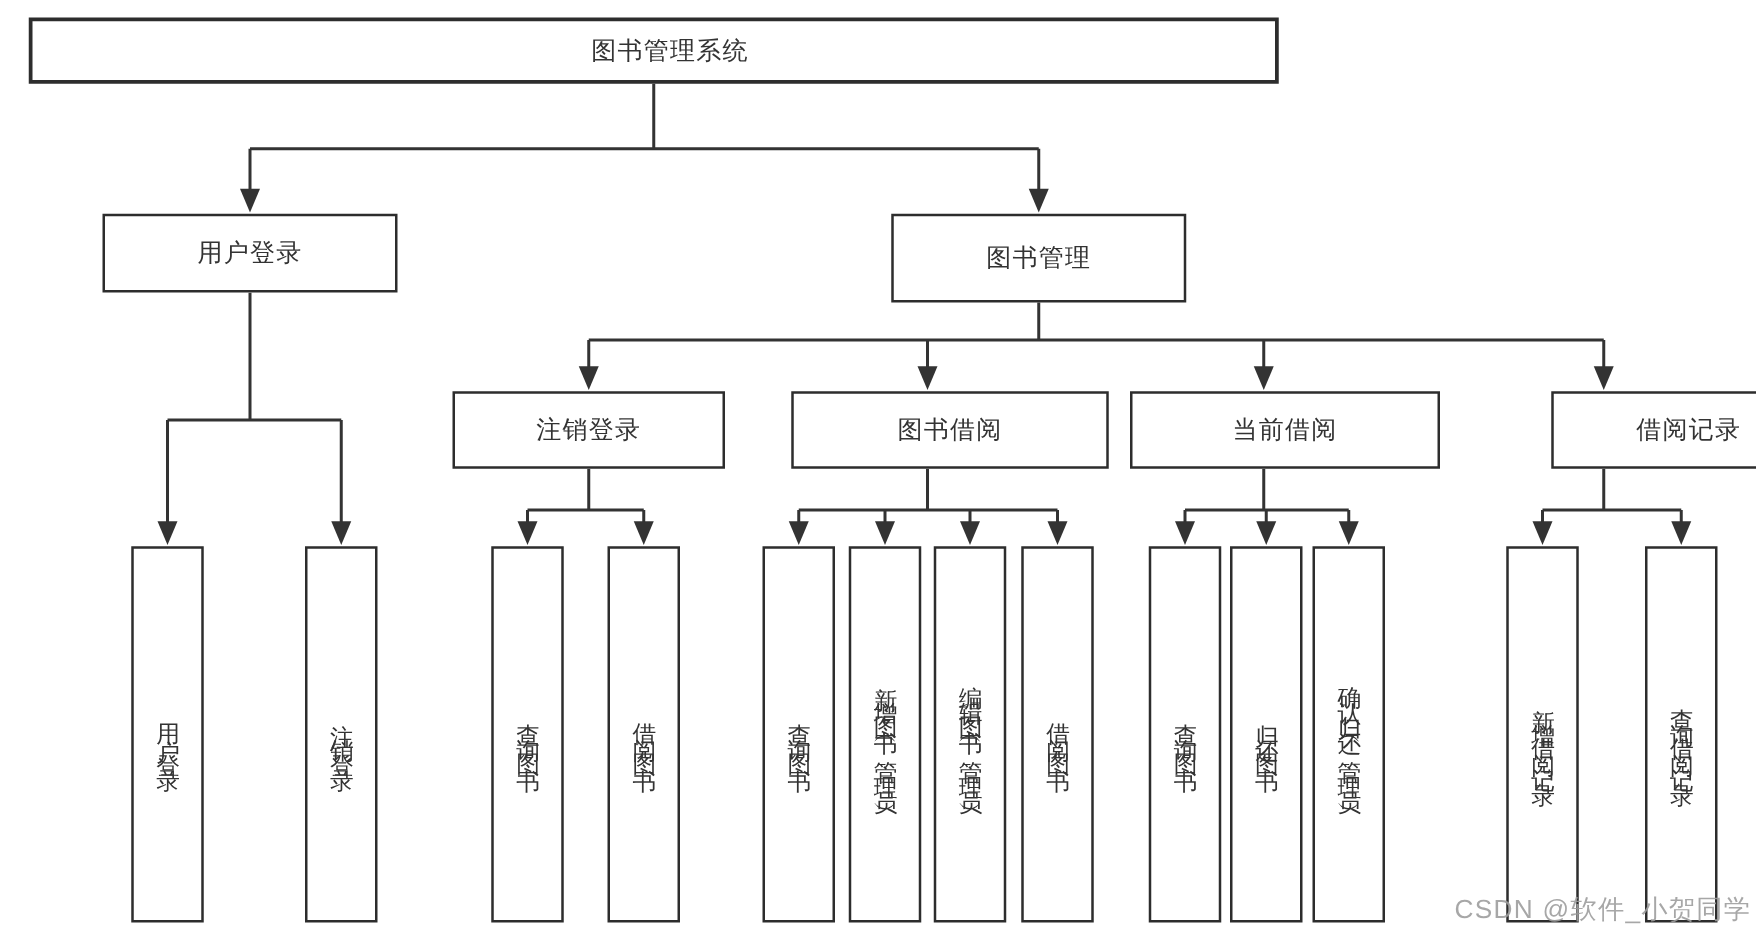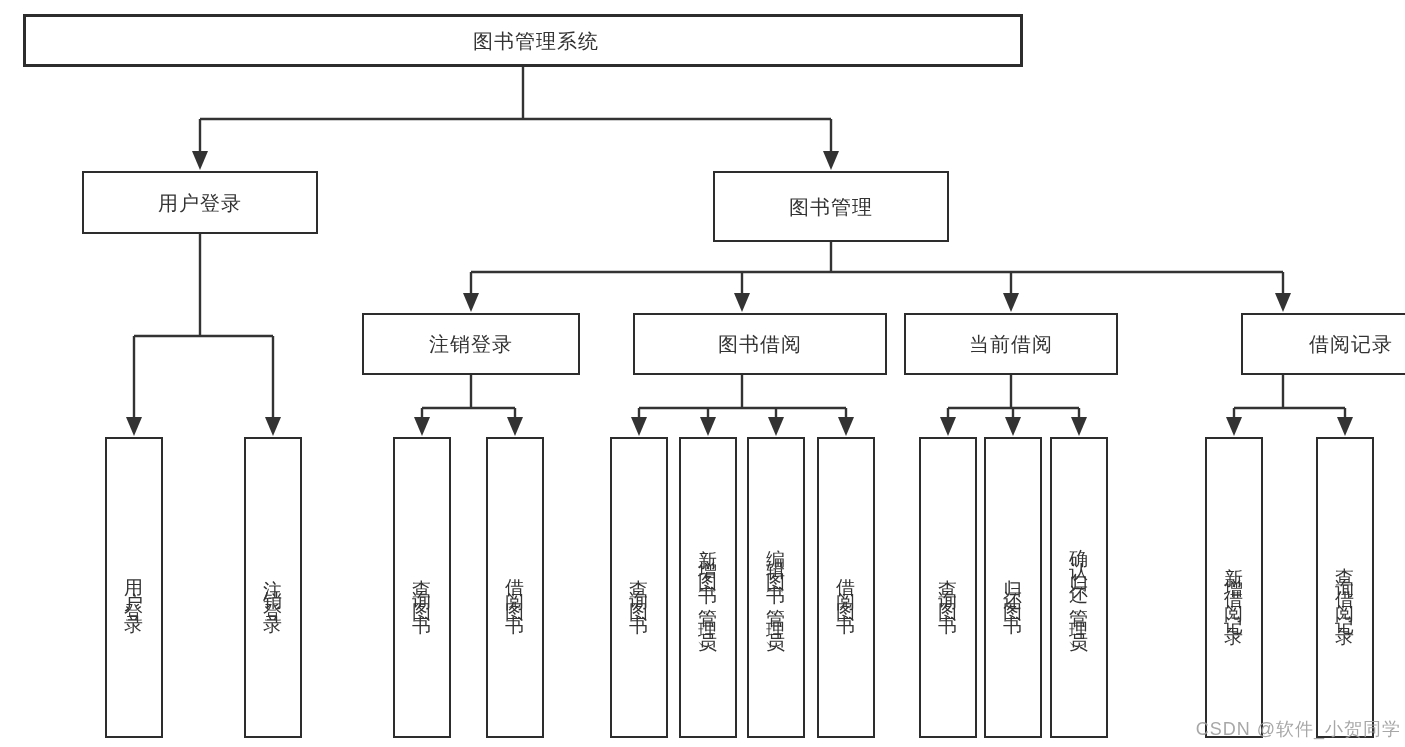--- a/index.html
+++ b/index.html
@@ -15,21 +15,21 @@
     border:2px solid #2d2d2d;display:flex;align-items:center;justify-content:center;
     z-index:1;font-size:20px;letter-spacing:1px;line-height:1;
   }
   .box.root{border-width:3px;padding-left:26px;}
   .box.leaf{
     writing-mode:vertical-rl;text-orientation:mixed;
     font-size:19px;letter-spacing:12px;line-height:1;
   }
   .watermark{
     position:absolute;right:4px;bottom:6px;z-index:2;
-    font-size:18px;color:#9e9e9e;letter-spacing:1px;opacity:.9;
+    font-size:21px;color:#9e9e9e;letter-spacing:1px;opacity:.9;
   }
 </style>
 </head>
 <body>
 
 <div class="stage">
 
   <svg class="wires" viewBox="0 0 1405 747" xmlns="http://www.w3.org/2000/svg">
     <path class="ln" d="
       M523 66 V119 M200 119 H831 M200 119 V152 M831 119 V152
@@ -70,21 +70,21 @@
   <div class="box" style="left:713px;top:171px;width:236px;height:71px">
     <span>图书管理</span>
   </div>
 
   <div class="box" style="left:362px;top:313px;width:218px;height:62px">
     <span>注销登录</span>
   </div>
   <div class="box" style="left:633px;top:313px;width:254px;height:62px">
     <span>图书借阅</span>
   </div>
-  <div class="box" style="left:904px;top:313px;width:214px;height:62px">
+  <div class="box" style="left:904px;top:313px;width:248px;height:62px">
     <span>当前借阅</span>
   </div>
   <div class="box" style="left:1241px;top:313px;width:220px;height:62px">
     <span>借阅记录</span>
   </div>
 
   <div class="box leaf" style="left:105px;top:437px;width:58px;height:301px">
     <span>用户登录</span>
   </div>
   <div class="box leaf" style="left:244px;top:437px;width:58px;height:301px">

